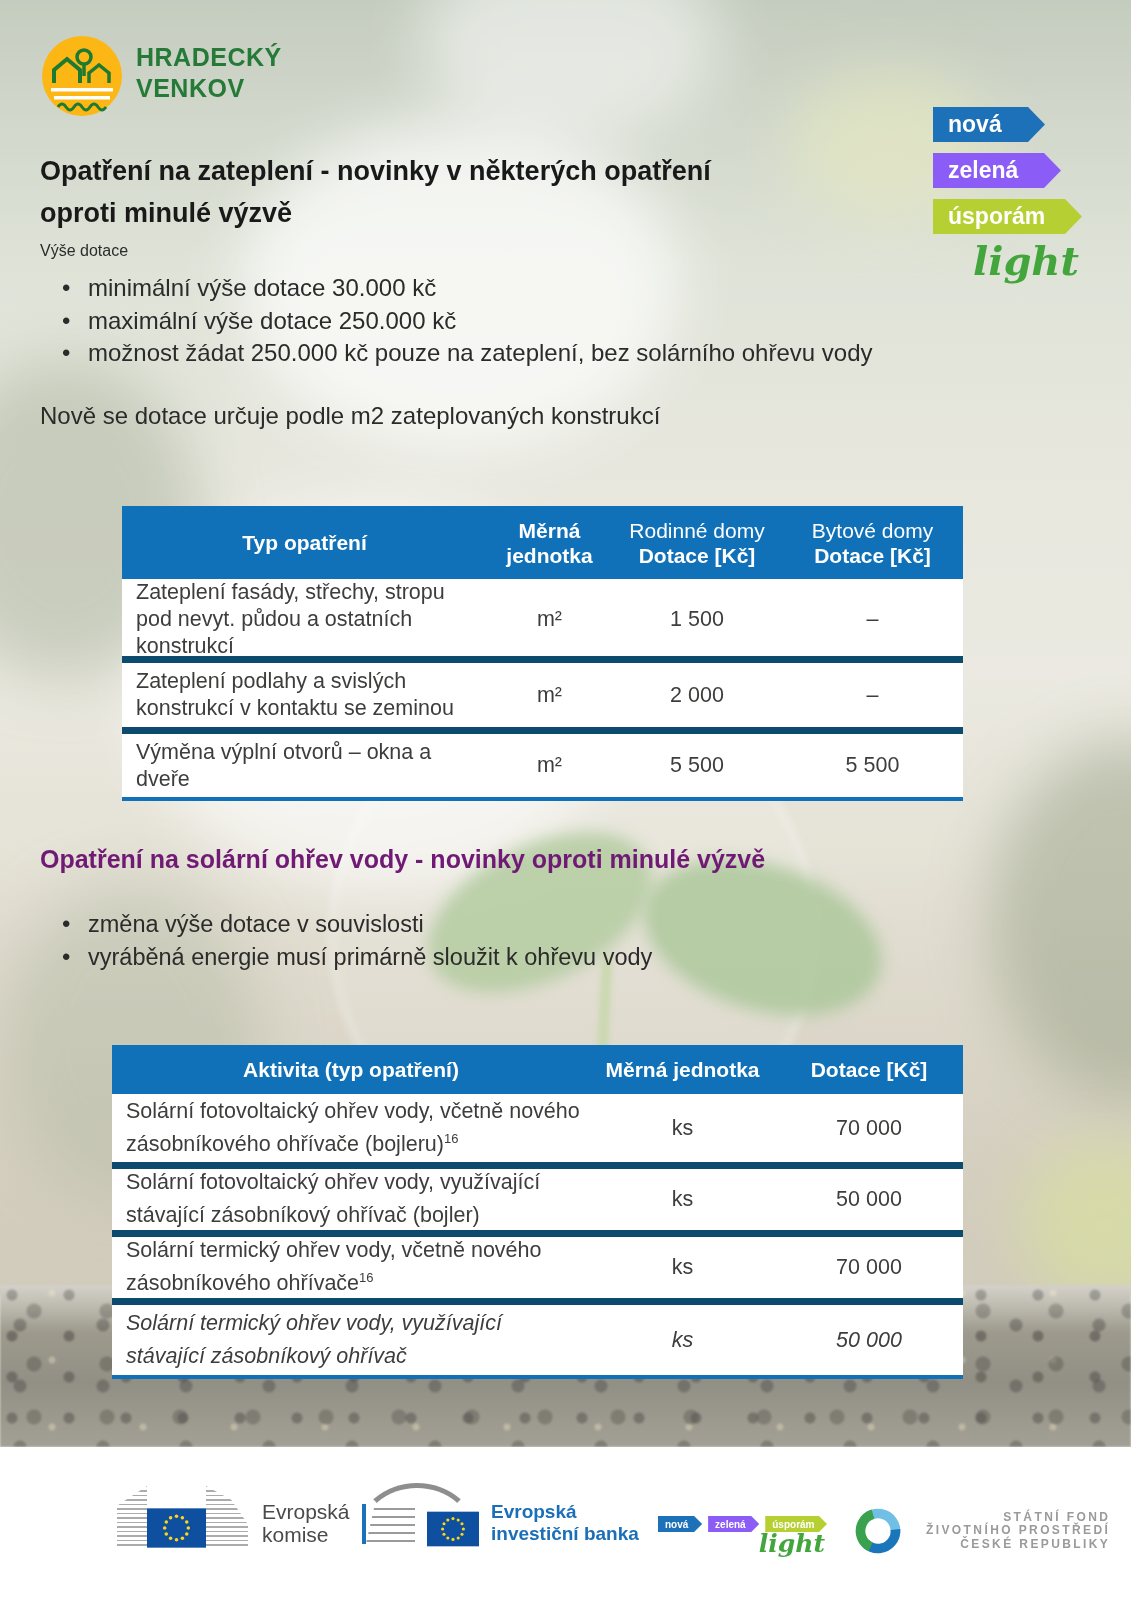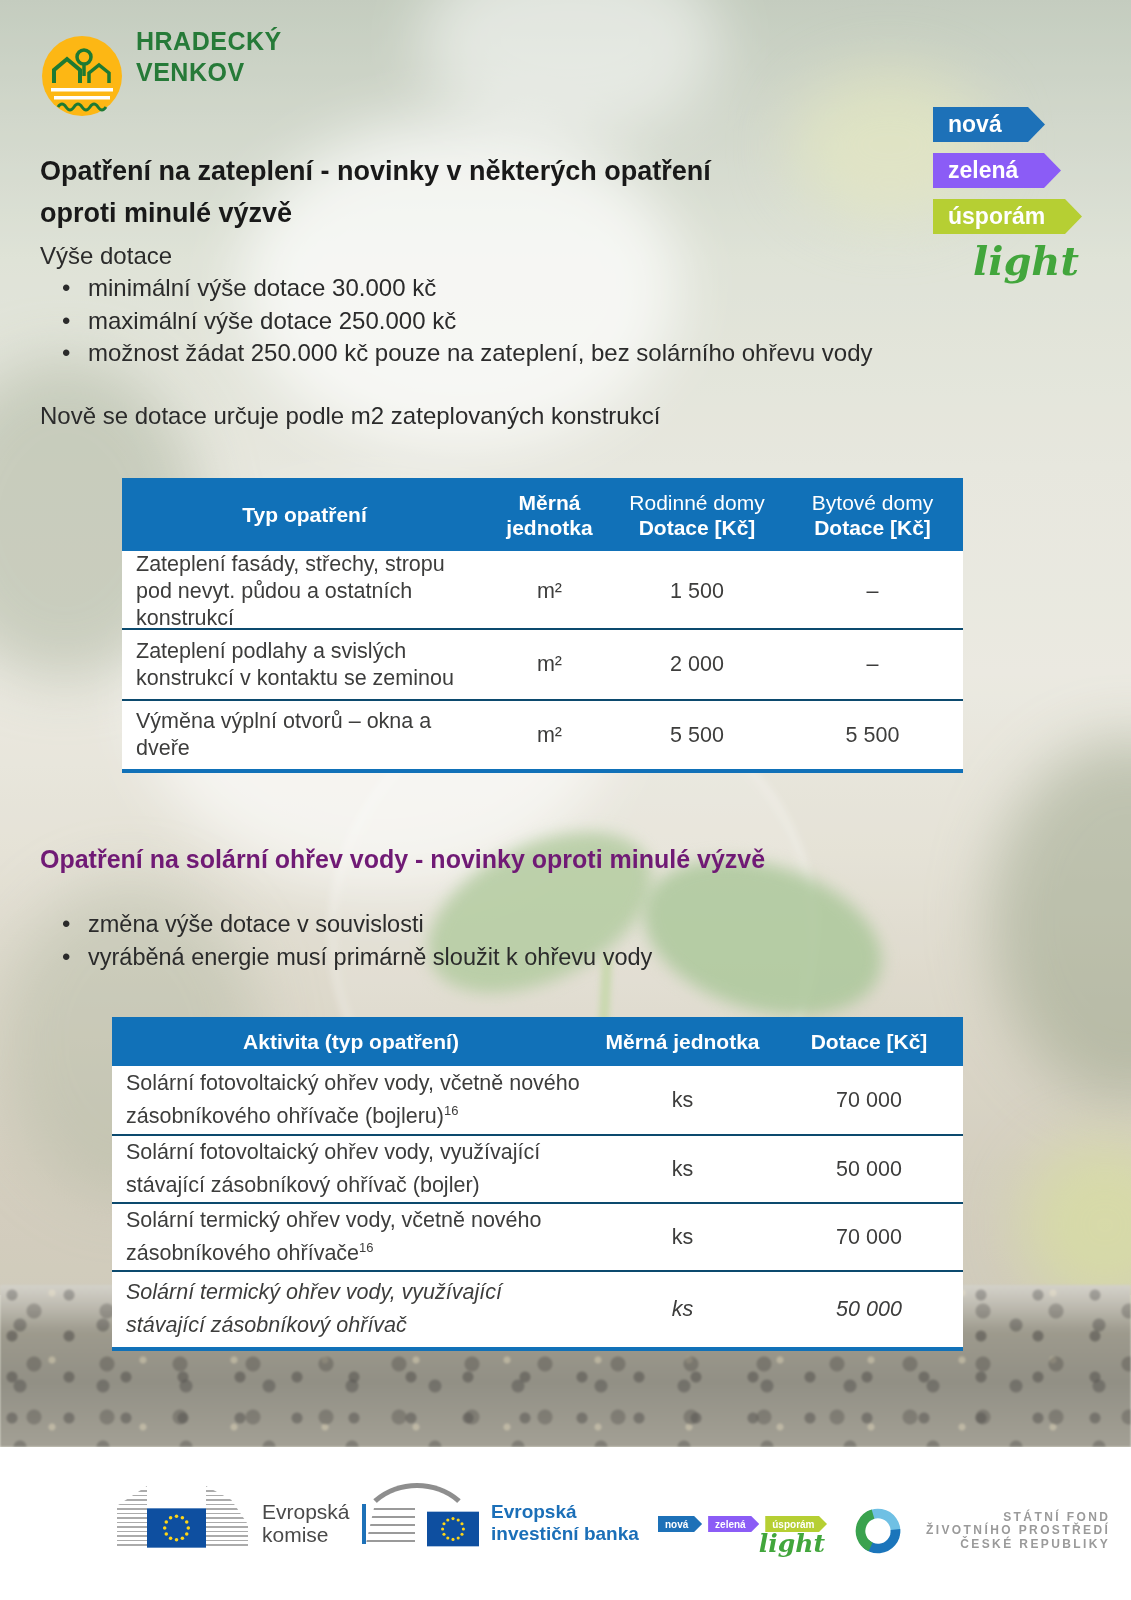--- a/index.html
+++ b/index.html
@@ -36,58 +36,58 @@
       radial-gradient(circle at 20px 40px,rgba(20,18,14,.45) 0 6px,transparent 7px),
       linear-gradient(180deg,#b1ac9d 0%,#84806f 26%,#6f6c5e 60%,#807c6c 100%);
     background-size:100% 100%,57px 41px,73px 53px,91px 67px,83px 61px,100% 100%;}
   .footer-white{left:0;top:1447px;width:1131px;height:153px;background:#ffffff;}
 
   
   .abs{position:absolute;}
 
   
   .hv-circle{left:42px;top:36px;width:80px;height:80px;border-radius:50%;background:#fdb714;}
-  .hv-text{left:136px;top:26px;color:#267a38;font-weight:bold;font-size:25px;line-height:31px;letter-spacing:.5px;}
+  .hv-text{left:136px;top:42px;color:#267a38;font-weight:bold;font-size:25px;line-height:31px;letter-spacing:.5px;}
 
   
   .nzu-top{left:933px;top:107px;width:200px;}
   .chip{display:flex;align-items:center;color:#fff;font-weight:bold;
     clip-path:polygon(0 0,calc(100% - 17px) 0,100% 50%,calc(100% - 17px) 100%,0 100%);}
   .chip-lg{height:35px;font-size:23px;padding-left:15px;margin-bottom:11px;}
   .c-blue{background:#1d71b8;}
   .c-green{background:#8b5cf6;}
   .c-lime{background:#b6cf33;}
   .w1{width:97px;} .w2{width:113px;} .w3{width:134px;}
   .nzu-script-lg{margin-left:40px;margin-top:-8px;font-family:"DejaVu Serif",serif;font-style:italic;font-weight:bold;
     font-size:40px;color:#42a63c;}
 
   
   .h1{left:40px;top:150px;font-size:27px;font-weight:bold;color:#191919;line-height:42px;}
-  .intro{left:40px;top:242px;font-size:24px;color:#2b2b2b;}
+  .intro{left:40px;top:242px;font-size:16px;color:#2b2b2b;}
   .bullets1{left:40px;top:272px;font-size:24px;color:#2b2b2b;}
   .bullet{position:relative;padding-left:48px;line-height:32.5px;}
   .bullet::before{content:"•";position:absolute;left:22px;font-size:24px;}
   .note{left:40px;top:402px;font-size:24px;color:#2b2b2b;}
   .h2{left:40px;top:845px;font-size:25px;font-weight:bold;color:#701a75;}
   .bullets2{left:40px;top:908px;font-size:23.5px;color:#2b2b2b;}
 
   
   .tbl{box-sizing:border-box;}
   .t1{left:122px;top:478px;width:841px;border-bottom:4px solid #1171b8;}
   .t2{left:112px;top:1017px;width:851px;border-bottom:4px solid #1171b8;}
-  .thead{background:#1171b8;color:#fff;display:grid;align-items:center;text-align:center;font-size:21px;font-weight:bold;}
+  .thead{background:#1171b8;color:#fff;display:grid;align-items:center;text-align:center;font-size:21px;font-weight:bold;margin-top:28px;}
   .t1 .thead{grid-template-columns:365px 125px 170px 181px;height:73px;}
   .t2 .thead{grid-template-columns:478px 185px 188px;height:49px;}
   .hcell{line-height:25px;}
   .hc-normal{font-weight:normal;display:block;}
   .hc-bold{font-weight:bold;display:block;}
   .trow{background:#fff;display:grid;align-items:center;color:#3d3d3c;font-size:21.5px;line-height:27px;box-sizing:border-box;}
   .t1 .trow{grid-template-columns:365px 125px 170px 181px;}
   .t2 .trow{grid-template-columns:478px 185px 188px;}
-  .trow + .trow{border-top:2px solid #0c4a6e;}
+  .trow + .trow{border-top:7px solid #0c4a6e;}
   .t1 .r1{height:77px;} .t1 .r2{height:71px;} .t1 .r3{height:70px;}
   .t2 .r1{height:68px;} .t2 .r2{height:68px;} .t2 .r3{height:68px;} .t2 .r4{height:77px;font-style:italic;}
   .cell-label{text-align:left;padding-left:14px;padding-right:6px;}
   .cell-mid{text-align:center;}
   .trow sup{font-size:13px;}
 
   
   .flines{background-image:repeating-linear-gradient(180deg,#ababab 0 1.5px,transparent 1.5px 4.5px);}
   .ec{left:117px;top:1486px;display:flex;align-items:flex-end;}
   .ec-l{width:30px;height:62px;clip-path:polygon(0 32%,100% 0,100% 100%,0 100%);}

